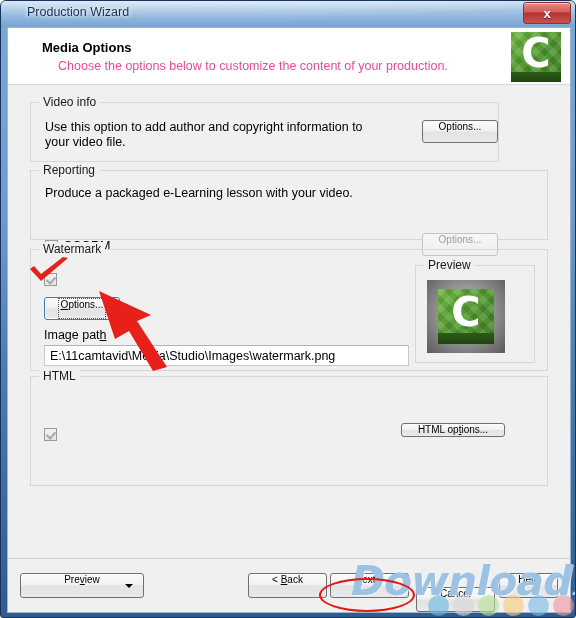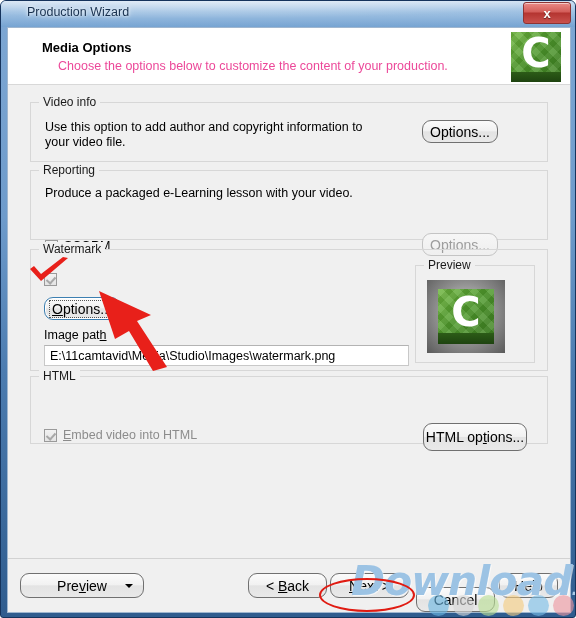--- a/index.html
+++ b/index.html
@@ -171,26 +171,25 @@
     font-size: 12.5px;
     color: #000000;
     line-height: 15px;
   }
 
   
   .btn {
     position: absolute;
     box-sizing: border-box;
     border: 1px solid #707070;
-    border-radius: 9px;
+    border-radius: 3px;
     background: linear-gradient(180deg,#fbfbfb 0%, #f1f1f1 48%, #e3e3e3 51%, #e9e9e9 100%);
-    font-size: 14px;
+    font-size: 10px;
     color: #000000;
     display: flex;
-    align-items: center;
     justify-content: center;
     cursor: pointer;
     font-family: "Liberation Sans", sans-serif;
   }
   .btn.disabled {
     color: #9d9d9d;
     border-color: #c4c4c4;
     background: linear-gradient(180deg,#f6f6f6 0%, #efefef 100%);
     cursor: default;
   }
@@ -347,21 +346,21 @@
     <div class="header">
       <div class="header-title">Media Options</div>
       <div class="header-sub">Choose the options below to customize the content of your production.</div>
       <div class="header-logo">
         <div class="cam-logo">
           <div class="cam-c" style="font-size:40px;">C</div>
         </div>
       </div>
     </div>
 
-    <div class="group" style="left:22px; top:74px; width:518px; height:60px;">
+    <div class="group" style="left:22px; top:74px; width:469px; height:60px;">
       <div class="legend">Video info</div>
     </div>
     <div class="body-text" style="left:37px; top:92px; width:330px;">Use this option to add author and copyright information to your video file.</div>
     <div class="btn" style="left:414px; top:92px; width:76px; height:23px;">
       <span>Options...</span>
     </div>
 
     <div class="group" style="left:22px; top:142px; width:518px; height:70px;">
       <div class="legend">Reporting</div>
     </div>
@@ -396,28 +395,27 @@
       <div class="legend">Preview</div>
     </div>
     <div class="thumb" style="left:419px; top:252px; width:78px; height:73px;">
       <div class="thumb-inner">
         <div class="cam-logo">
           <div class="cam-c" style="font-size:40px;">C</div>
         </div>
       </div>
     </div>
 
-    <div class="group" style="left:22px; top:348px; width:518px; height:68px;">
+    <div class="group" style="left:22px; top:348px; width:518px; height:110px;">
       <div class="legend">HTML</div>
     </div>
     <div class="cbrow disabled" style="left:36px; top:400px;">
       <span class="cbox checked"></span>
-      <span><u>E</u>mbed video into HTML</span>
-    </div>
-    <div class="btn" style="left:415px; top:395px; width:104px; height:28px;">
+    </div>
+    <div class="btn" style="left:393px; top:395px; width:104px; height:14px;">
       <span>HTML op<u>t</u>ions...</span>
     </div>
 
     <div class="bottombar">
       <div class="btn" style="left:12px; top:14px; width:124px; height:25px; justify-content:center;">
         <span>Pre<u>v</u>iew</span>
         <span class="split-arrow"></span>
       </div>
 
       <div class="btn" style="left:240px; top:14px; width:79px; height:25px;">

